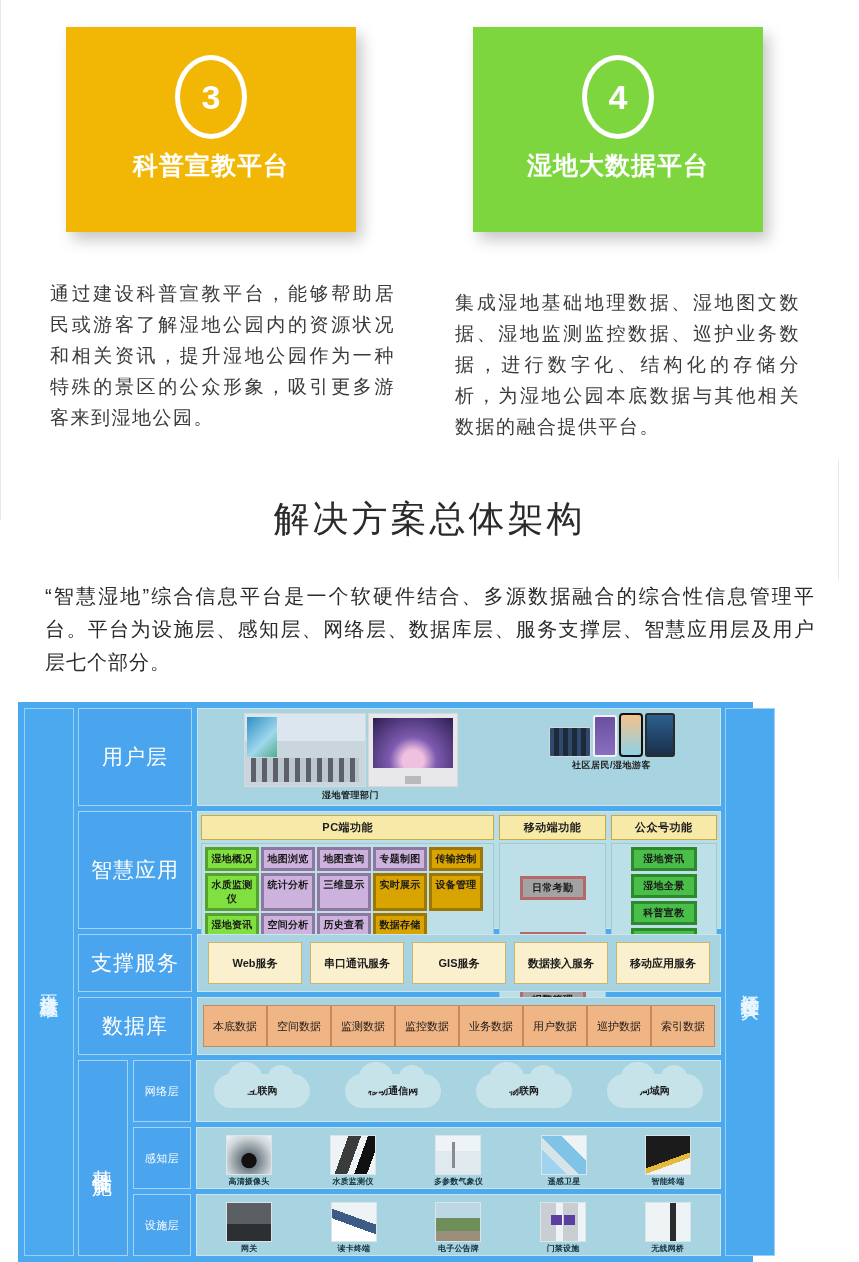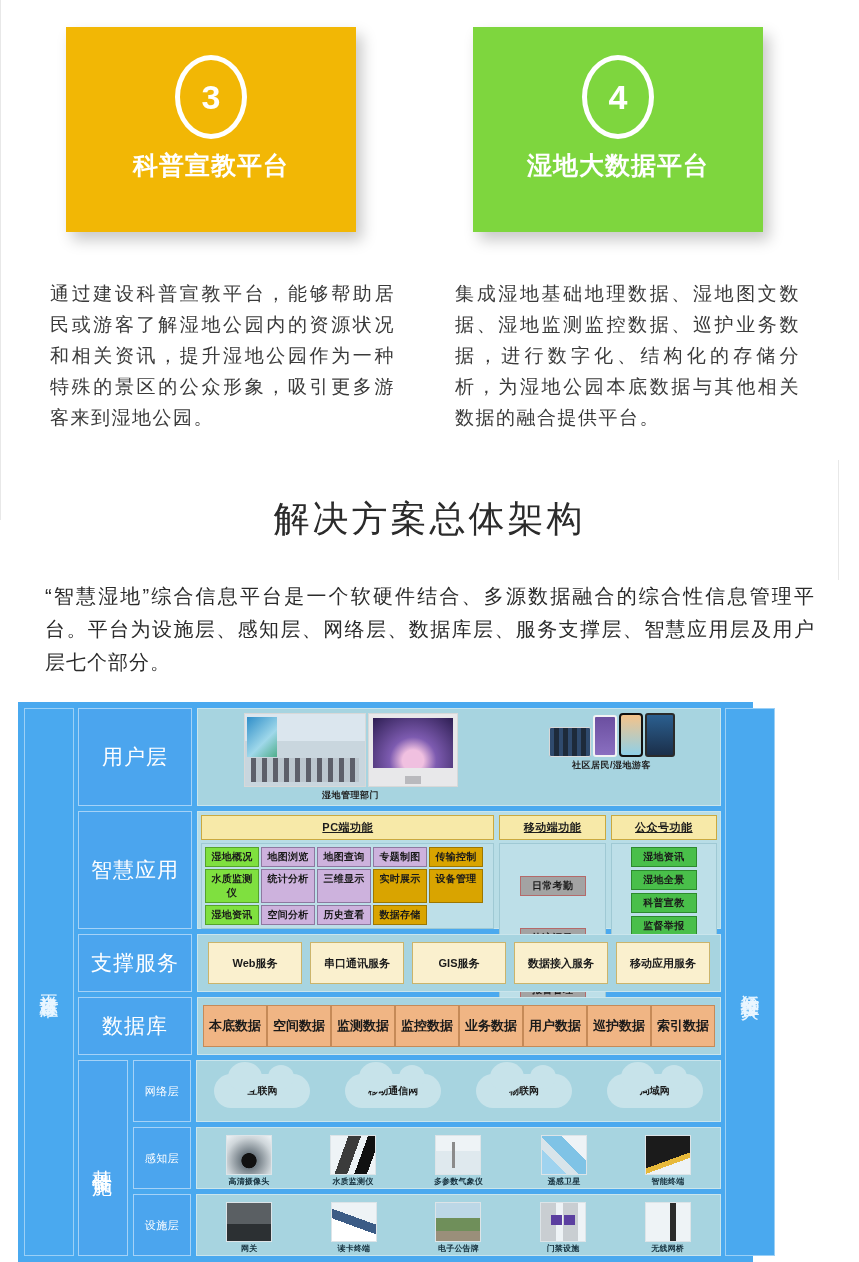--- a/index.html
+++ b/index.html
@@ -30,21 +30,21 @@
 
   
   .paras{position:absolute;left:0;top:278px;width:859px;height:185px;}
   .para{
     position:absolute;width:345px;
     font-size:19px;line-height:31px;color:#3a3a3a;
     text-align:justify;text-justify:inter-ideograph;
     letter-spacing:1.5px;
   }
   .para.p1{left:50px;top:0;}
-  .para.p2{left:455px;top:0;}
+  .para.p2{left:455px;top:9px;}
 
   
   .sec-title{
     position:absolute;left:0;top:495px;width:859px;text-align:center;
     font-size:36px;color:#2b2b2b;letter-spacing:3px;font-weight:400;
   }
   .sec-body{
     position:absolute;left:45px;top:580px;width:770px;
     font-size:20px;line-height:33px;color:#2b2b2b;
     text-align:justify;text-justify:inter-ideograph;letter-spacing:1px;
@@ -113,26 +113,26 @@
 
   
   .r-app{height:118px;}
   .app-cols{display:flex;height:100%;padding:3px;box-sizing:border-box;gap:5px;background:#b8dde6;}
   .app-col{display:flex;flex-direction:column;gap:3px;}
   .app-col.pc{flex:1 1 58%;}
   .app-col.mob{flex:1 1 21%;}
   .app-col.pub{flex:1 1 21%;}
   .app-head{
     background:#f7e9a8;border:1px solid #caa93f;text-align:center;
-    font-size:11px;color:#1c1c1c;padding:4px 16px;font-weight:bold;letter-spacing:.5px;text-decoration:underline;
+    font-size:11px;color:#1c1c1c;padding:4px 16px;font-weight:bold;letter-spacing:.5px;
   }
   .app-body{flex:1;background:#bddfe8;border:1px solid #9fc9d4;padding:3px;box-sizing:border-box;}
   .tag-grid{display:flex;flex-wrap:wrap;gap:2px;align-content:flex-start;}
   .tag{
-    font-size:10px;padding:2px 3px;border:1px solid #15803d;text-align:center;
+    font-size:10px;padding:2px 3px;border:3px solid #15803d;text-align:center;
     width:54px;box-sizing:border-box;color:#1a1a1a;font-weight:bold;letter-spacing:.3px;font-family:Liberation Serif, serif;
   }
   .tag.green{background:#7fe03f;border-color:#55a32a;}
   .tag.purple{background:#cdb2dd;border-color:#8e78a0;}
   .tag.orange{background:#d9a400;border-color:#9d7700;}
   .tag.red{background:#a3a3a3;border-color:#b46a6a;margin-top:29px;}
   .tag.dgreen{background:#49bf4a;border-color:#2c8a2d;}
   .tag-col{display:flex;flex-direction:column;gap:3px;align-items:center;justify-content:center;height:100%;}
   .tag.wide{width:66px;}
 
@@ -144,21 +144,21 @@
     display:flex;align-items:center;justify-content:center;
     font-size:11px;color:#1a1a1a;font-weight:bold;
   }
 
   
   .r-db{height:58px;}
   .db-row{display:flex;height:100%;align-items:center;justify-content:space-around;padding:0 5px;box-sizing:border-box;}
   .db{
     background:#f0b584;border:1px solid #c58a58;width:62px;height:40px;
     display:flex;align-items:center;justify-content:center;
-    font-size:13px;color:#1a1a1a;font-weight:bold;
+    font-size:11px;color:#1a1a1a;font-weight:normal;
   }
 
   
   .r-inf{flex:1;display:flex;}
   .inf-label{
     width:48px;flex:0 0 48px;background:#4ba5ee;color:#fff;
     display:flex;align-items:center;justify-content:center;font-size:20px;
     writing-mode:vertical-rl;text-orientation:upright;letter-spacing:2px;
     border:1px solid rgba(255,255,255,.5);
   }

